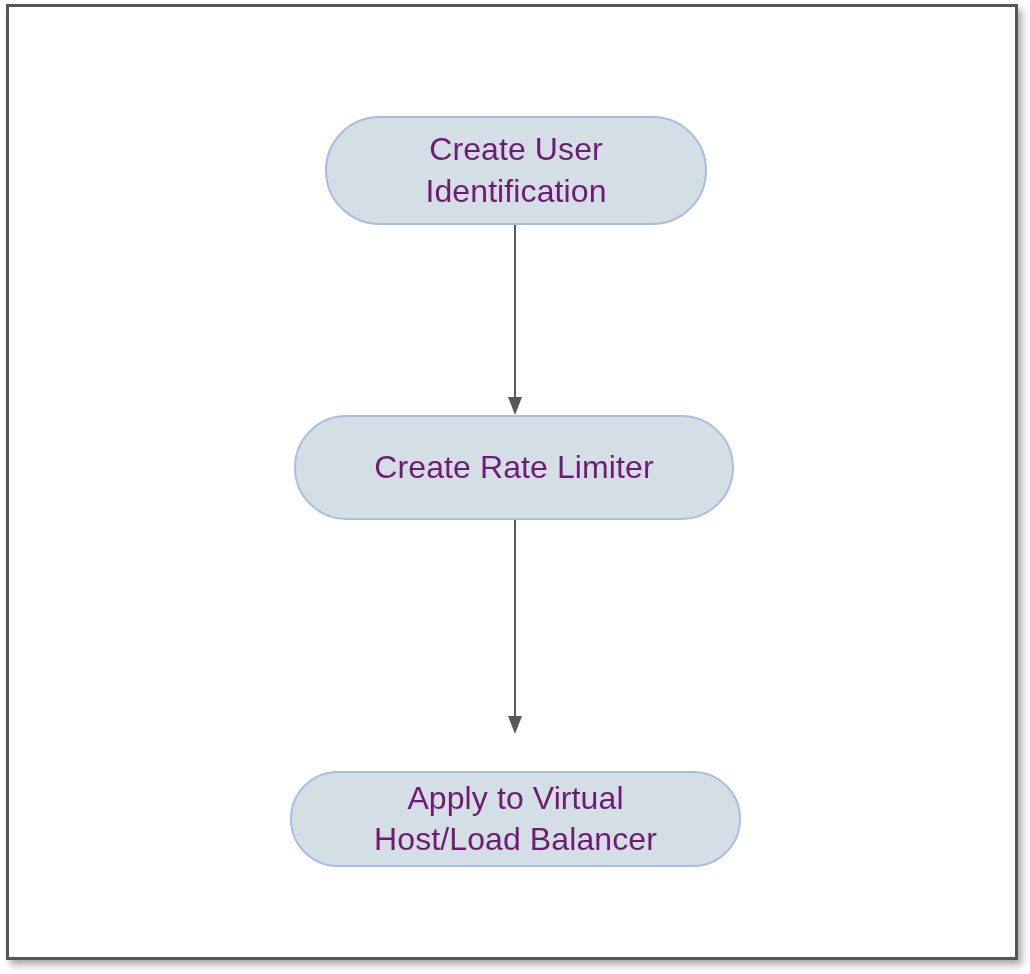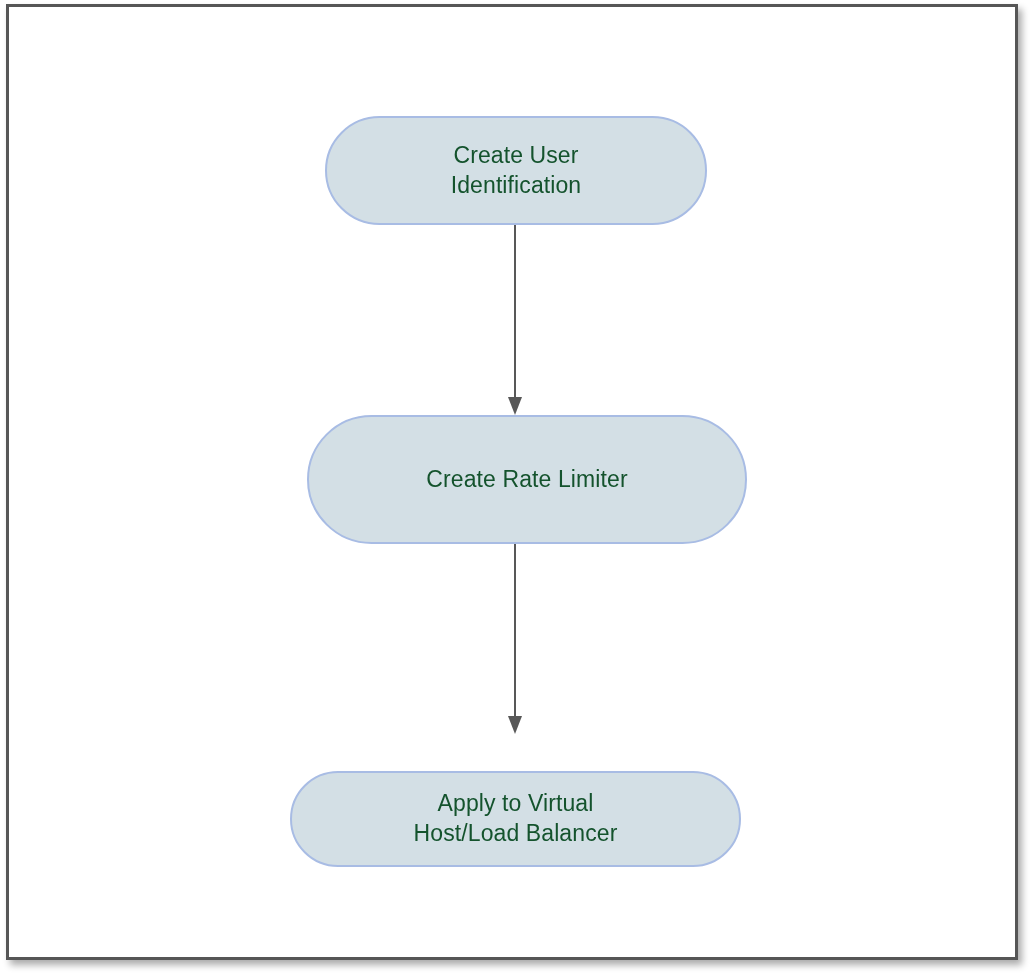--- a/index.html
+++ b/index.html
@@ -40,40 +40,40 @@
   .node {
     position: absolute;
     box-sizing: border-box;
     background: #d3dfe5;
     border: 2px solid #a8bce4;
     border-radius: 999px;
     display: flex;
     align-items: center;
     justify-content: center;
     text-align: center;
-    color: #14532d;
-    font-size: 23px;
+    color: #701a75;
+    font-size: 32px;
     line-height: 1.29;
     letter-spacing: 0.1px;
     white-space: pre-line;
     z-index: 2;
   }
 
   #node-create-user-identification {
     left: 316px;
     top: 109px;
     width: 382px;
     height: 109px;
   }
 
   #node-create-rate-limiter {
-    left: 298px;
+    left: 285px;
     top: 408px;
     width: 440px;
-    height: 129px;
+    height: 105px;
   }
 
   #node-apply-to-virtual-host {
     left: 281px;
     top: 764px;
     width: 451px;
     height: 96px;
   }
 
   

